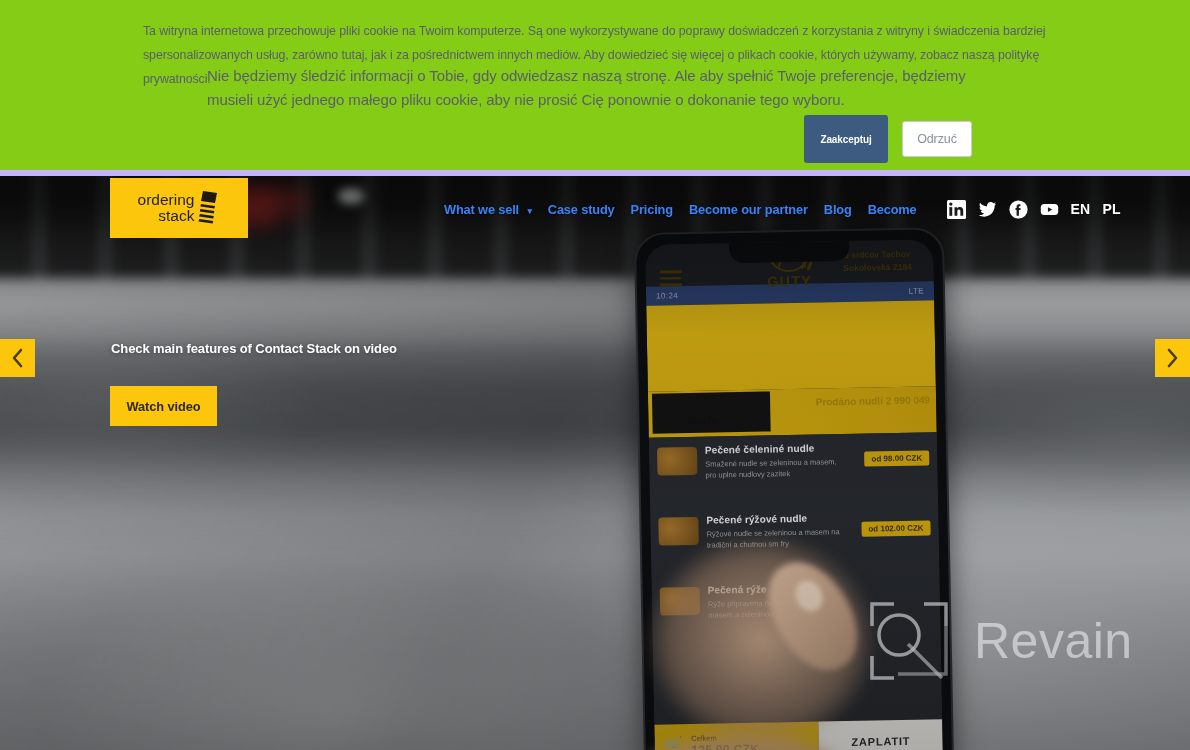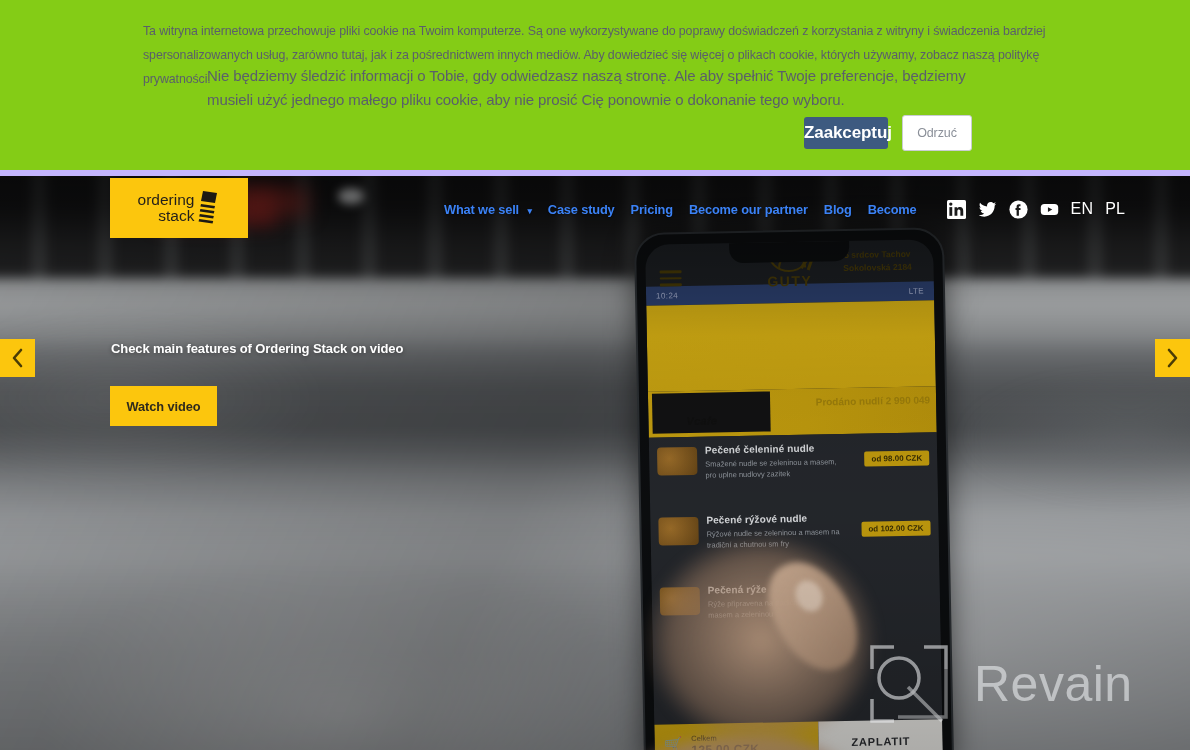--- a/index.html
+++ b/index.html
@@ -27,22 +27,22 @@
     position: absolute; left: 207px; top: 64px; width: 790px;
     font-size: 15px; line-height: 24px; color: #5a5f6b;
     letter-spacing: -0.1px;
   }
   .cookie-actions {
     position: absolute; right: 218px; top: 115px;
     display: flex; gap: 14px; align-items: center;
   }
   .btn-accept {
     background: #3d5a80; color: #ffffff; border: none;
-    font-size: 17px; font-weight: bold; font-family: "Liberation Sans", sans-serif;
-    width: 84px; height: 32px; border-radius: 3px; cursor: pointer;
+    font-size: 10px; font-weight: bold; font-family: "Liberation Sans", sans-serif;
+    width: 84px; height: 48px; border-radius: 3px; cursor: pointer;
     letter-spacing: -0.1px;
   }
   .btn-decline {
     background: #ffffff; color: #8a8f98; border: 1px solid #c9ccd2;
     font-size: 12.5px; font-family: "Liberation Sans", sans-serif;
     width: 70px; height: 36px; border-radius: 3px; cursor: pointer;
     letter-spacing: -0.1px;
   }
 
   
@@ -244,21 +244,21 @@
     display: flex; align-items: center; gap: 16px;
   }
   .nav-link {
     color: #3b82f6; font-size: 12.8px; font-weight: bold; letter-spacing: -0.15px;
     cursor: pointer; white-space: nowrap; text-shadow: 0 1px 2px rgba(0,0,0,0.45);
   }
   .nav-caret { margin-left: 5px; font-size: 9px; display: inline-block; }
   .nav-social { display: flex; align-items: center; gap: 12px; margin-left: 14px; }
   .soc { width: 19px; height: 19px; cursor: pointer; display: block; }
   .lang {
-    color: #ffffff; font-size: 16px; font-weight: normal; cursor: pointer;
+    color: #ffffff; font-size: 14px; font-weight: bold; cursor: pointer;
     letter-spacing: 0.2px; text-shadow: 0 1px 2px rgba(0,0,0,0.45); text-align: center;
   }
 
   
   .hero-title {
     position: absolute; left: 111px; top: 278px; z-index: 15;
     font-size: 46px; font-weight: bold; color: #ffffff; letter-spacing: -0.8px;
     text-shadow: 0 2px 8px rgba(0,0,0,0.35);
   }
   .hero-sub {
@@ -277,21 +277,21 @@
   .arrow {
     position: absolute; top: 339px; width: 35px; height: 38px; background: #fcc60d;
     display: flex; align-items: center; justify-content: center; cursor: pointer; z-index: 18;
   }
   .arrow.left { left: 0; }
   .arrow.right { right: 0; }
   .arrow svg { display: block; }
 
   
   .watermark {
-    position: absolute; left: 868px; top: 643px; z-index: 16;
+    position: absolute; left: 868px; top: 600px; z-index: 16;
     display: flex; align-items: center; gap: 24px; opacity: 0.72;
   }
   .wm-mark { width: 82px; height: 82px; }
   .wm-text {
     font-size: 50px; color: rgba(236,238,240,0.82); letter-spacing: 0.5px;
     font-family: "Liberation Sans", sans-serif;
   }
 </style>
 </head>
 <body>
@@ -424,21 +424,21 @@
         <svg class="soc" viewBox="0 0 24 24">
           <rect x="1" y="5" width="22" height="14" rx="4.5" fill="#ffffff"></rect>
           <path d="M10 9 L15.5 12 L10 15 Z" fill="#1b1b1b"></path>
         </svg>
         <div class="lang">EN</div>
         <div class="lang">PL</div>
       </div>
     </div>
   </div>
 
-  <div class="hero-sub">Check main features of Ordering Stack on video</div>
+  <div class="hero-sub">Check main features of Contact Stack on video</div>
   <button class="hero-cta">Watch video</button>
 
   <div class="arrow left">
     <svg width="13" height="20" viewBox="0 0 13 20">
       <path d="M10 2 L3 10 L10 18" stroke="#4a3c06" stroke-width="2.6" fill="none" stroke-linecap="round" stroke-linejoin="round"></path>
     </svg>
   </div>
   <div class="arrow right">
     <svg width="13" height="20" viewBox="0 0 13 20">
       <path d="M3 2 L10 10 L3 18" stroke="#4a3c06" stroke-width="2.6" fill="none" stroke-linecap="round" stroke-linejoin="round"></path>

